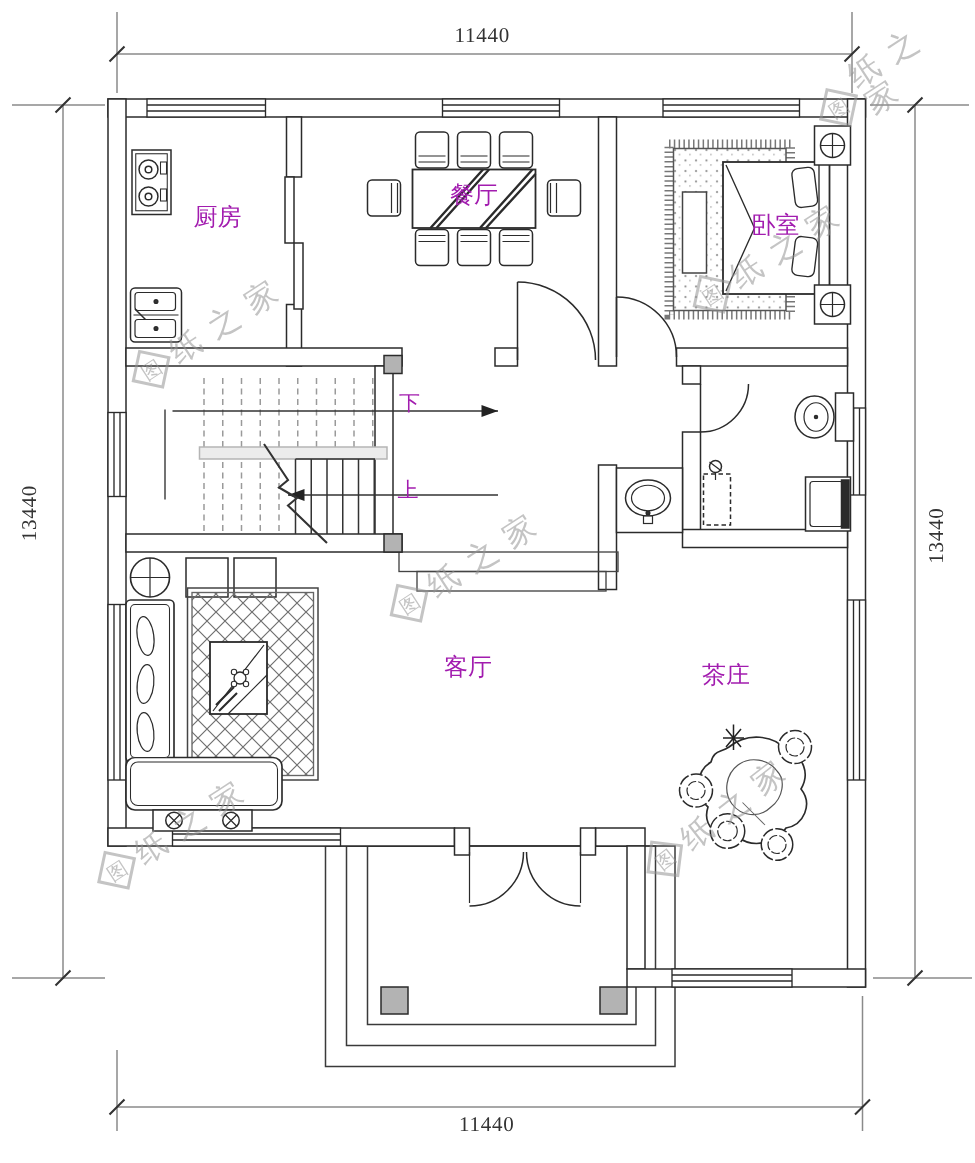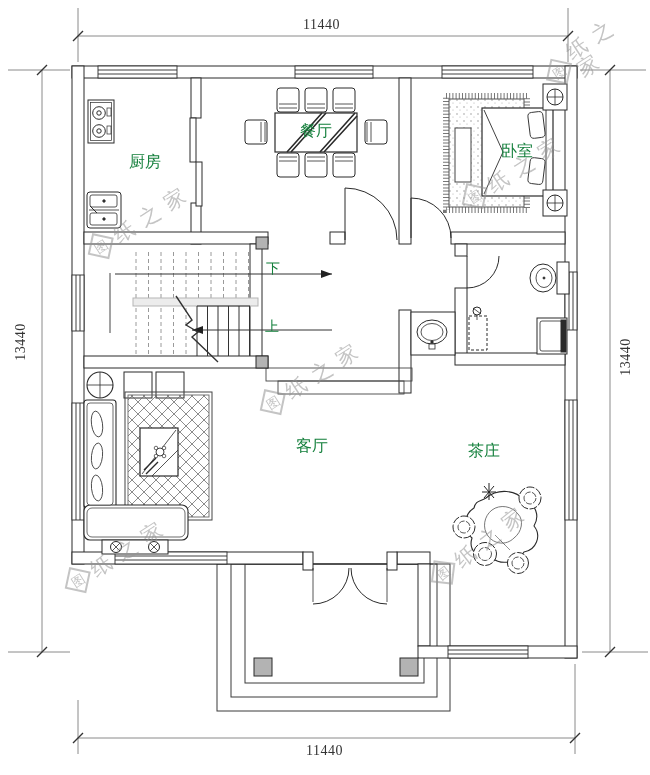--- a/index.html
+++ b/index.html
@@ -1,19 +1,19 @@
 <!DOCTYPE html>
 <html><head>
 <meta charset="utf-8">
 <style>
   html,body{margin:0;padding:0;background:#ffffff;}
   .canvas{position:relative;width:650px;height:775px;background:#fff;overflow:hidden;
           font-family:"Liberation Sans",sans-serif;}
   svg{position:absolute;left:0;top:0;}
-  .lbl{position:absolute;color:#15803d;font-size:16px;line-height:1;white-space:nowrap;z-index:6;}
+  .lbl{position:absolute;color:#a21caf;font-size:16px;line-height:1;white-space:nowrap;z-index:6;}
   .lbl-sm{font-size:14px;}
   .dim{position:absolute;color:#333;font-size:14px;line-height:1;
        font-family:"Liberation Serif",serif;letter-spacing:.5px;z-index:6;white-space:nowrap;}
   .dim-v{transform:rotate(-90deg);transform-origin:center center;}
   .wm{position:absolute;display:flex;align-items:center;gap:6px;color:#949494;opacity:.55;
       z-index:5;transform:rotate(-33deg);pointer-events:none;}
   .wm.steep{transform:rotate(-38deg);}
   .wm-logo{display:inline-flex;width:18px;height:18px;border:2px solid currentColor;
            transform:rotate(45deg);align-items:center;justify-content:center;flex:0 0 auto;}
   .wm-logo>span{transform:rotate(-45deg);font-size:13px;line-height:1;}
@@ -310,21 +310,21 @@
     <circle cx="485" cy="554" r="11.5" stroke-width="1" stroke-dasharray="8 1.6"></circle>
     <circle cx="485" cy="554" r="6.5" stroke-width="0.8" stroke-dasharray="6 1.4"></circle>
     <circle cx="518" cy="563" r="10.5" stroke-width="1" stroke-dasharray="8 1.6"></circle>
     <circle cx="518" cy="563" r="6" stroke-width="0.8" stroke-dasharray="6 1.4"></circle>
     <circle cx="530" cy="498" r="11" stroke-width="1" stroke-dasharray="8 1.6"></circle>
     <circle cx="530" cy="498" r="6" stroke-width="0.8" stroke-dasharray="6 1.4"></circle>
     <path d="M484,486 L494,498 M494,486 L484,498 M489,483 V500 M482,492 H496" stroke="#222" stroke-width="1" fill="none"></path>
   </g>
 </svg>
 
-<div class="lbl" style="left:129px;top:154px;">厨房</div>
+<div class="lbl" style="left:129px;top:138px;">厨房</div>
 <div class="lbl" style="left:300px;top:123px;">餐厅</div>
 <div class="lbl" style="left:501px;top:143px;">卧室</div>
 <div class="lbl" style="left:280px;top:438px;margin-left:16px;">客厅</div>
 <div class="lbl" style="left:468px;top:443px;">茶庄</div>
 <div class="lbl lbl-sm" style="left:266px;top:261px;">下</div>
 <div class="lbl lbl-sm" style="left:265px;top:319px;">上</div>
 
 <div class="dim" style="left:303px;top:18px;">11440</div>
 <div class="dim" style="left:306px;top:744px;">11440</div>
 <div class="dim dim-v" style="left:2px;top:335px;">13440</div>

